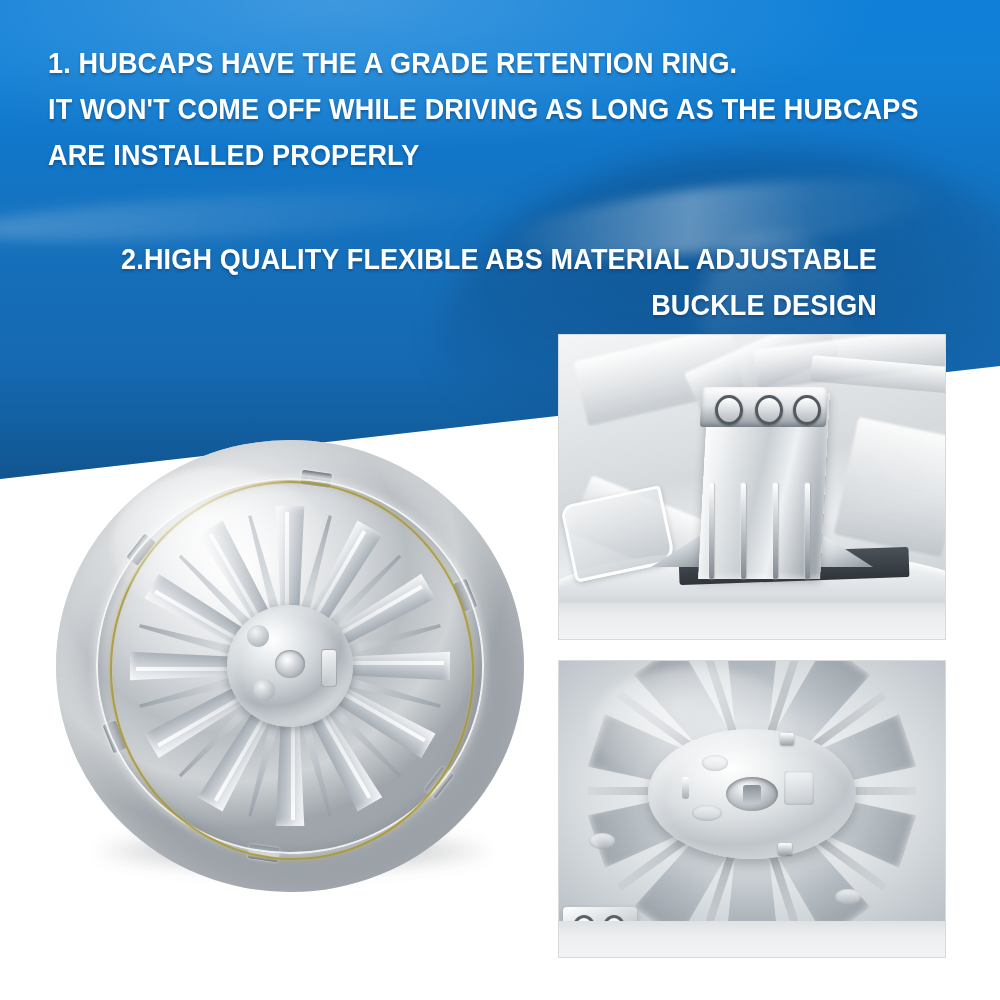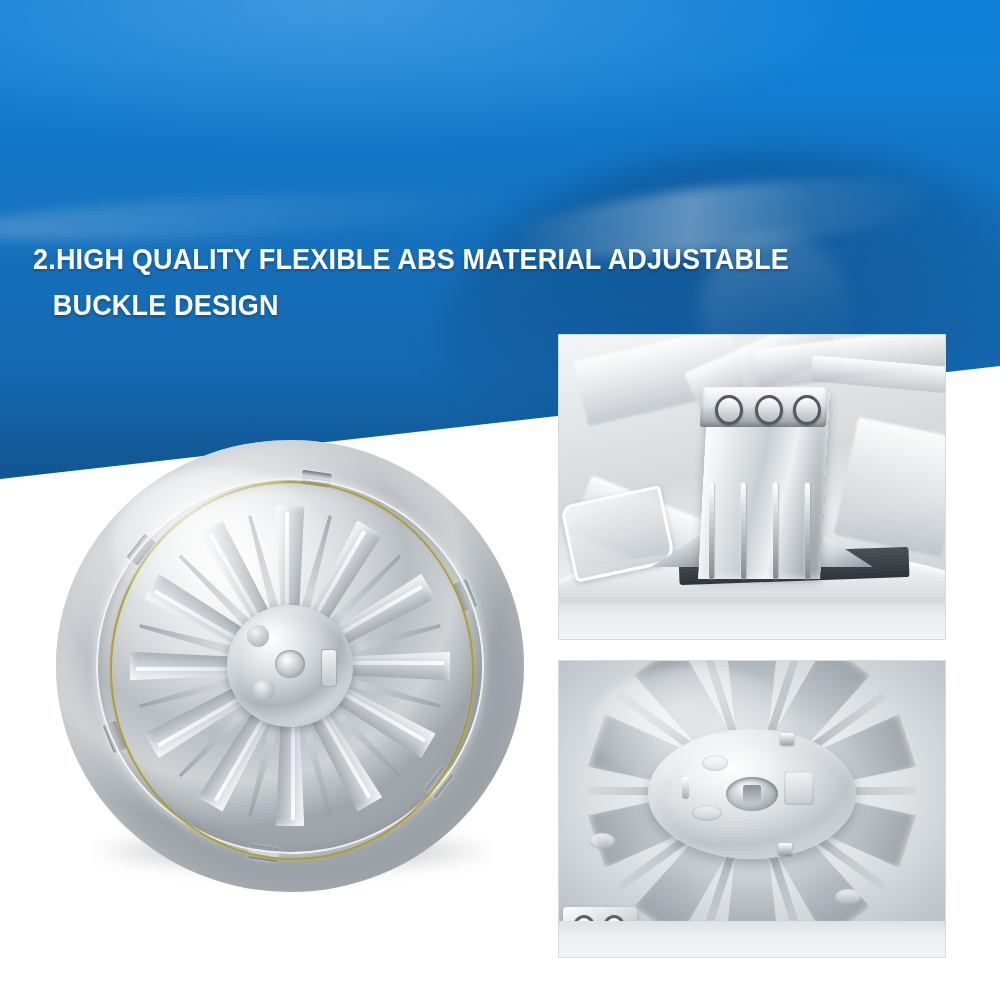--- a/index.html
+++ b/index.html
@@ -121,23 +121,24 @@
     line-height: 46px;
     letter-spacing: 0.2px;
     text-transform: uppercase;
     transform: scaleX(0.90);
     transform-origin: left center;
     text-shadow: 0 2px 3px rgba(6,48,92,0.45);
     white-space: nowrap;
   }
   .copy-block-2 {
     position: absolute;
-    left: 33px;
+    left: 40px;
     top: 236px;
     width: 930px;
+    text-align: right;
   }
   .headline.indent {
     padding-left: 22px;
   }
 
   
   .hero-photo {
     position: absolute;
     left: 38px;
     top: 432px;
@@ -565,20 +566,25 @@
 
   <div class="banner">
     <div class="banner-glow-top"></div>
     <div class="car-wind-streak"></div>
     <div class="car-body"></div>
     <div class="car-hood-sheen"></div>
     <div class="car-pillar-sheen"></div>
     <div class="banner-dark-foot"></div>
   </div>
 
+  <div class="copy-block">
+    <div class="headline">1.  HUBCAPS HAVE THE A GRADE RETENTION RING.</div>
+    <div class="headline">IT WON'T COME OFF WHILE DRIVING AS LONG AS THE HUBCAPS</div>
+    <div class="headline">ARE INSTALLED PROPERLY</div>
+  </div>
 
   <div class="copy-block-2">
     <div class="headline">2.HIGH QUALITY FLEXIBLE ABS MATERIAL ADJUSTABLE</div>
     <div class="headline indent">BUCKLE DESIGN</div>
   </div>
 
   <div class="hero-photo">
     <div class="hero-shadow"></div>
     <div class="wheel">
 

